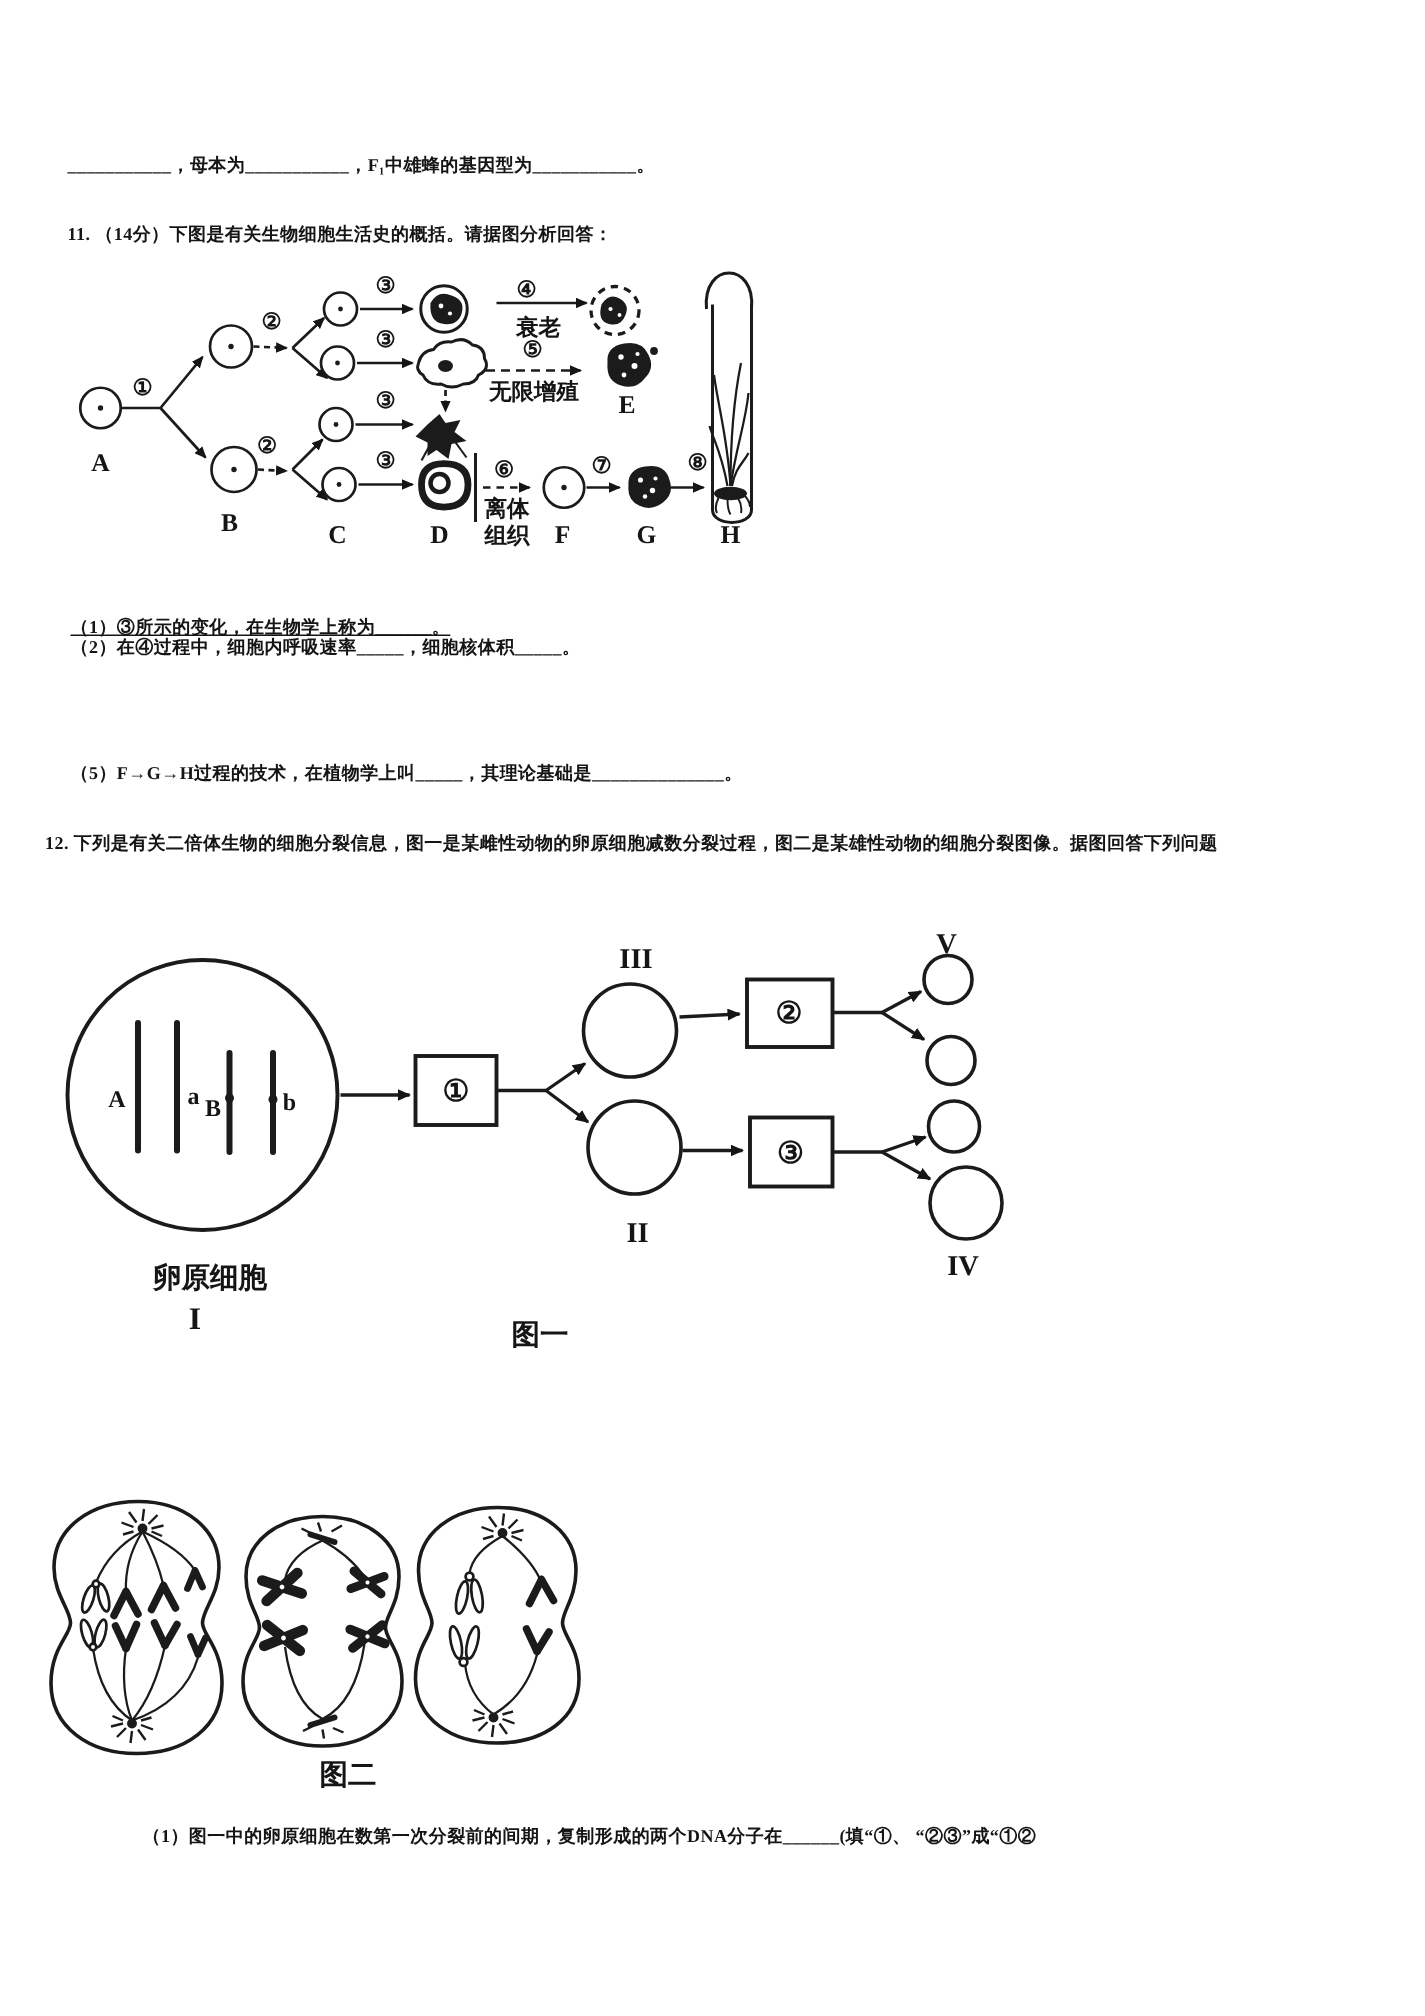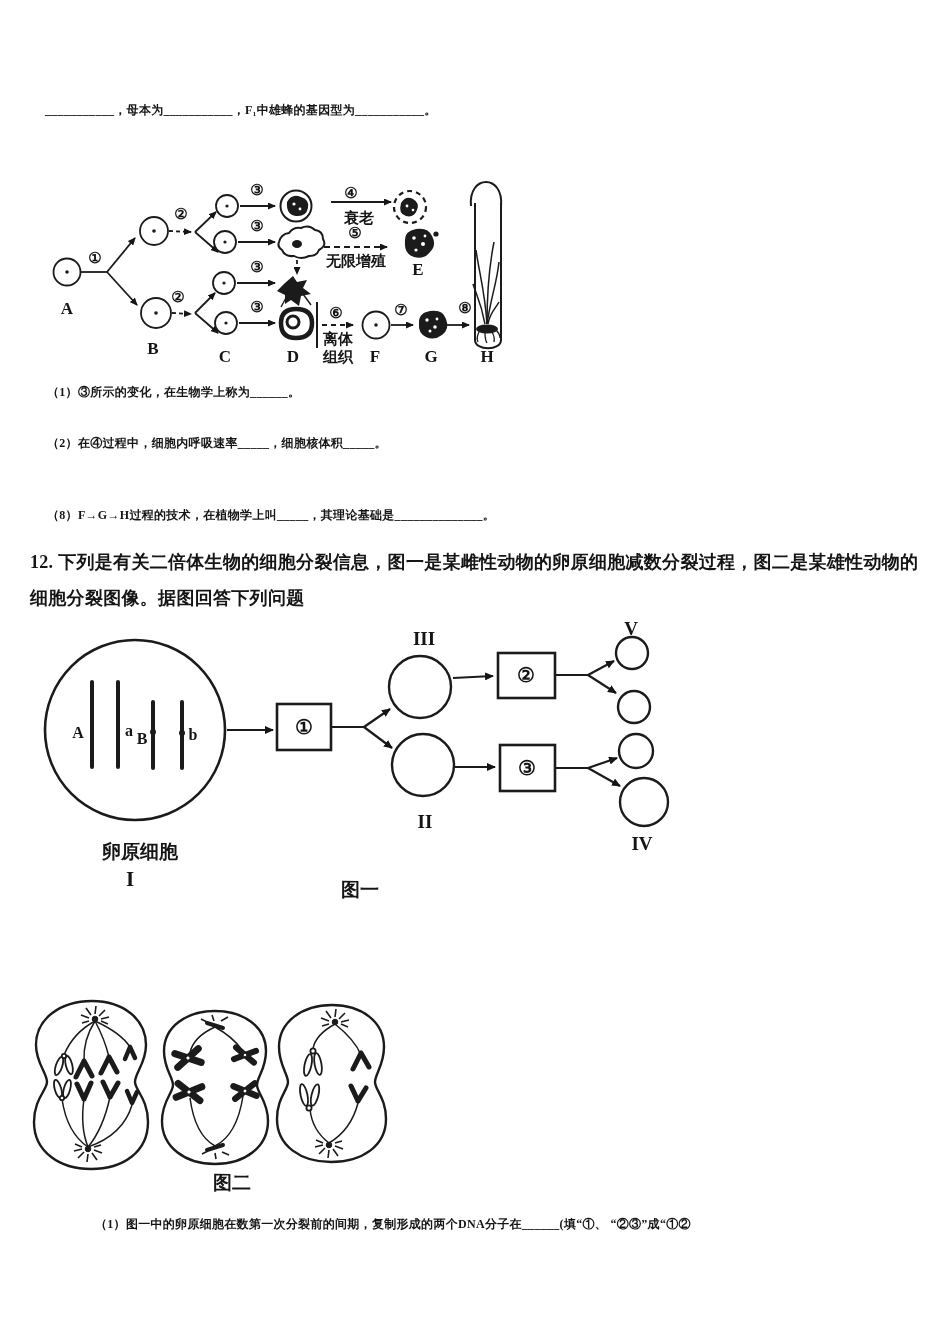--- a/index.html
+++ b/index.html
@@ -2,32 +2,33 @@
 <html><head>
 <meta charset="utf-8">
 <style>
   html,body{margin:0;padding:0;background:#e8e8e8;}
   .sheet{
     position:relative;width:950px;height:1344px;background:#ffffff;
     margin:0 auto;overflow:hidden;color:#151515;
     font-family:"Liberation Serif","DejaVu Serif",serif;font-weight:bold;
   }
   .tline{position:absolute;font-size:12px;white-space:nowrap;letter-spacing:.3px;}
-  .wrapline{position:absolute;font-size:18px;line-height:36px;letter-spacing:.3px;}
+  .wrapline{position:absolute;font-size:12px;line-height:36px;letter-spacing:.3px;}
   svg{position:absolute;overflow:visible;}
   svg text{font-family:"Liberation Serif","DejaVu Serif",serif;font-weight:bold;fill:#151515;}
   .sanslab{font-family:"Liberation Sans","DejaVu Sans",sans-serif;}
 </style>
 </head>
 <body>
 
 <div class="sheet">
 
   <div class="tline" style="left:45px;top:102px;">___________，母本为___________，F₁中雄蜂的基因型为___________。</div>
 
+  <div class="tline" style="left:45px;top:148px;">11. （14分）下图是有关生物细胞生活史的概括。请据图分析回答：</div>
 
   <svg width="480" height="215" viewBox="0 0 480 215" style="left:35px;top:162px;">
     <defs>
       <marker id="ah1" markerWidth="9" markerHeight="7" refX="7" refY="3.5" orient="auto" markerUnits="userSpaceOnUse">
         <path d="M0,0 L8,3.5 L0,7 Z" fill="#151515"></path>
       </marker>
     </defs>
     <g fill="none" stroke="#1b1b1b" stroke-width="1.8">
 
       <g>
@@ -172,23 +173,23 @@
       <text x="118" y="192">B</text>
       <text x="190" y="200">C</text>
       <text x="258" y="200">D</text>
       <text x="383" y="113">E</text>
       <text x="340" y="200">F</text>
       <text x="396" y="200">G</text>
       <text x="452" y="200">H</text>
     </g>
   </svg>
 
-  <div class="tline" style="left:47px;top:384px;">（1）③所示的变化，在生物学上称为______。</div>
-  <div class="tline" style="left:47px;top:435px;">（2）在④过程中，细胞内呼吸速率_____，细胞核体积_____。</div>
-  <div class="tline" style="left:47px;top:507px;">（8）F→G→H过程的技术，在植物学上叫_____，其理论基础是______________。</div>
+  <div class="tline" style="left:47px;top:410px;text-decoration:underline;">（1）③所示的变化，在生物学上称为______。</div>
+  <div class="tline" style="left:47px;top:423px;">（2）在④过程中，细胞内呼吸速率_____，细胞核体积_____。</div>
+  <div class="tline" style="left:47px;top:507px;">（5）F→G→H过程的技术，在植物学上叫_____，其理论基础是______________。</div>
 
   <div class="wrapline" style="left:30px;top:544px;width:896px;">12. 下列是有关二倍体生物的细胞分裂信息，图一是某雌性动物的卵原细胞减数分裂过程，图二是某雄性动物的细胞分裂图像。据图回答下列问题</div>
 
   <svg width="660" height="290" viewBox="0 0 660 290" style="left:30px;top:615px;">
     <defs>
       <marker id="ah2" markerWidth="10" markerHeight="8" refX="8" refY="4" orient="auto" markerUnits="userSpaceOnUse">
         <path d="M0,0 L9,4 L0,8 Z" fill="#151515"></path>
       </marker>
     </defs>
     <g fill="none" stroke="#1b1b1b">

